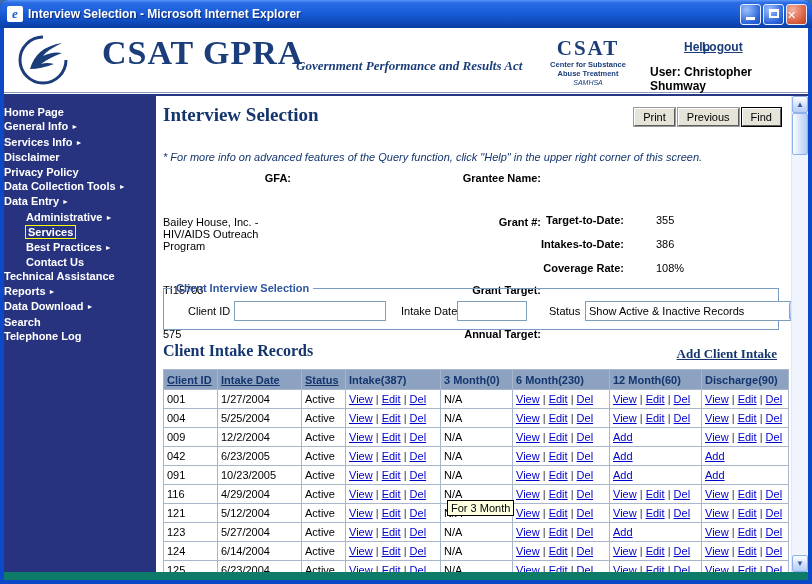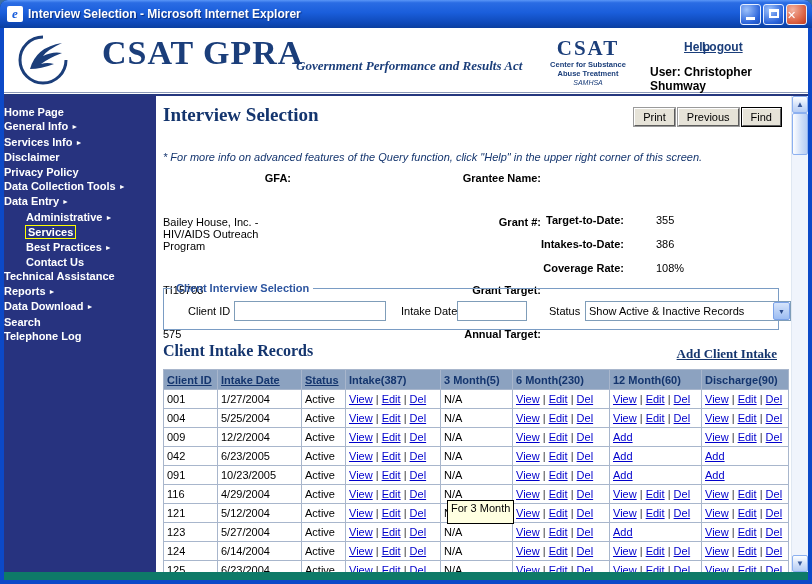--- a/index.html
+++ b/index.html
@@ -77,21 +77,21 @@
   .info-value { color:#000; }
 
   fieldset.filter { position:absolute; left:7px; top:186px; width:616px; height:48px;
     border:1px solid #7a9cc4; }
   fieldset.filter legend { font-size:11px; font-weight:700; color:#2d55a0; margin-left:8px; padding:0 4px; }
   .f-label { position:absolute; font-size:11px; color:#000; }
   .f-input { position:absolute; height:20px; border:1px solid #7f9db9; font-size:11px; padding:0 3px; }
   .lbl-clientid { left:24px; top:11px; }  .inp-clientid { left:70px; top:7px; width:152px; }
   .lbl-intakedate { left:237px; top:11px; } .inp-intakedate { left:293px; top:7px; width:70px; }
   .lbl-status { left:385px; top:11px; }
-  .select-wrap { position:absolute; left:421px; top:7px; width:206px; height:20px; }
+  .select-wrap { position:absolute; left:421px; top:7px; width:222px; height:20px; }
   .status-select { width:100%; height:100%; border:1px solid #7f9db9; background:#fff;
     font-size:11px; appearance:none; -webkit-appearance:none; padding:0 20px 0 3px; border-radius:0; }
   .select-arrow { position:absolute; right:1px; top:1px; bottom:1px; width:17px; pointer-events:none;
     background:linear-gradient(180deg,#d6e4fb,#9cbcf2); border:1px solid #7ba2e8; border-radius:2px;
     color:#2a4a8c; font-size:7px; text-align:center; line-height:17px; }
 
   .records-heading { position:absolute; left:7px; top:246px; font-family:"Liberation Serif",serif;
     font-size:16px; font-weight:700; color:#14356e; }
   .add-link { position:absolute; right:14px; top:250px; font-family:"Liberation Serif",serif;
     font-size:13px; font-weight:700; color:#14356e; text-decoration:underline; cursor:pointer; }
@@ -100,21 +100,21 @@
     table-layout:fixed; font-size:11px; }
   table.intake th, table.intake td { border:1px solid #a8b6cc; padding:1px 3px;
     overflow:hidden; white-space:nowrap; text-align:left; }
   table.intake th { background:#8ca2c0; color:#14356e; font-weight:700; height:20px; }
   table.intake th.sortable { text-decoration:underline; cursor:pointer; }
   table.intake td { height:19px; background:#fff; color:#000; }
   a.action { color:#0000cc; text-decoration:underline; cursor:pointer; }
   .sep { color:#333; }
 
   .tooltip { position:absolute; left:291px; top:404px; background:#ffffe1; border:1px solid #000;
-    font-size:11px; padding:0 3px; line-height:14px; height:24px; z-index:5; }
+    font-size:11px; padding:0 3px; line-height:14px; height:16px; z-index:5; }
 
   
   .scrollbar { width:17px; flex-shrink:0; background:#f0f4fc; border-left:1px solid #dfe7f2;
     display:flex; flex-direction:column; }
   .sb-btn { height:17px; background:linear-gradient(180deg,#fdfeff,#cfdef8 60%,#b7cdf4);
     border:1px solid #8cb0f0; border-radius:2px; color:#3a5a9c; font-size:8px;
     text-align:center; line-height:15px; cursor:pointer; }
   .sb-thumb { height:42px; background:linear-gradient(90deg,#fdfeff,#cfdef8 60%,#b7cdf4);
     border:1px solid #8cb0f0; border-radius:2px; cursor:grab; }
   .sb-track { flex:1; }
@@ -238,21 +238,21 @@
               <col style="width:97px">
               <col style="width:92px">
               <col style="width:87px">
           </colgroup>
           <thead>
               <tr>
                 <th class="sortable">Client ID</th>
                 <th class="sortable">Intake Date</th>
                 <th class="sortable">Status</th>
                 <th>Intake(387)</th>
-                <th>3 Month(5)</th>
+                <th>3 Month(0)</th>
                 <th>6 Month(230)</th>
                 <th>12 Month(60)</th>
                 <th>Discharge(90)</th>
               </tr>
             </thead>
           <tbody>
               <tr>
                 <td>001</td>
                 <td>1/27/2004</td>
                 <td>Active</td>

